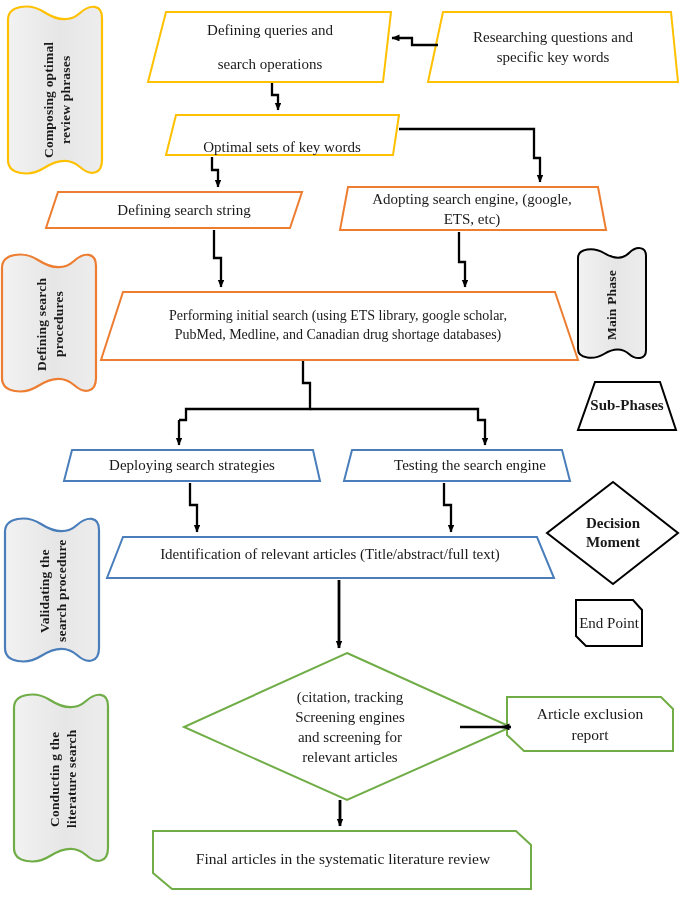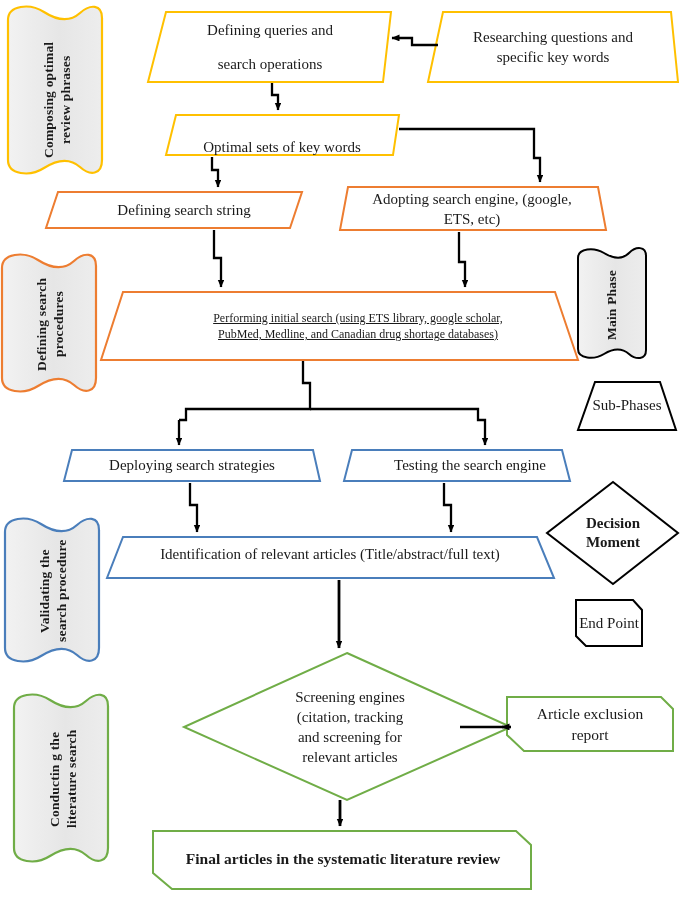--- a/index.html
+++ b/index.html
@@ -140,64 +140,64 @@
     <span>Defining search string</span>
   </div>
 
   <div class="node" style="left:343px;top:189px;width:258px;height:40px;font-size:15px;">
     <span>
       <span style="display:block;">Adopting search engine, (google,</span>
       <span style="display:block;">ETS, etc)</span>
     </span>
   </div>
 
-  <div class="node" style="left:124px;top:296px;width:468px;height:60px;font-size:12px;text-decoration:underline;">
+  <div class="node" style="left:104px;top:296px;width:468px;height:60px;font-size:14px;">
     <span>
       <span style="display:block;">Performing initial search (using ETS library, google scholar,</span>
       <span style="display:block;">PubMed, Medline, and Canadian drug shortage databases)</span>
     </span>
   </div>
 
   <div class="node" style="left:68px;top:451px;width:248px;height:29px;font-size:15px;justify-content:flex-end;">
     <span>Deploying search strategies</span>
   </div>
 
   <div class="node" style="left:348px;top:451px;width:244px;height:29px;font-size:15px;">
     <span>Testing the search engine</span>
   </div>
 
   <div class="node" style="left:112px;top:539px;width:436px;height:30px;font-size:15px;">
     <span>Identification of relevant articles (Title/abstract/full text)</span>
   </div>
 
   <div class="node" style="left:262px;top:673px;width:176px;height:108px;font-size:15px;">
     <span>
+      <span style="display:block;">(citation, tracking</span>
       <span style="display:block;">Screening engines</span>
-      <span style="display:block;">(citation, tracking</span>
       <span style="display:block;">and screening for</span>
       <span style="display:block;">relevant articles</span>
     </span>
   </div>
 
   <div class="node" style="left:510px;top:700px;width:160px;height:50px;font-size:15.5px;">
     <span>
       <span style="display:block;">Article exclusion</span>
       <span style="display:block;">report</span>
     </span>
   </div>
 
-  <div class="node" style="left:158px;top:833px;width:370px;height:52px;font-size:15.5px;font-weight:bold;">
+  <div class="node" style="left:158px;top:833px;width:370px;height:52px;font-size:15.5px;font-weight:normal;">
     <span>Final articles in the systematic literature review</span>
   </div>
 
   <div class="lbl vert" style="left:592px;top:266px;width:40px;height:78px;font-size:13.5px;">
     <span>Main Phase</span>
   </div>
 
-  <div class="node" style="left:580px;top:388px;width:94px;height:34px;font-size:15px;">
+  <div class="node" style="left:580px;top:388px;width:94px;height:34px;font-size:15px;font-weight:bold;">
     <span>Sub-Phases</span>
   </div>
 
   <div class="node" style="left:565px;top:508px;width:96px;height:50px;font-size:15px;line-height:1.3;font-weight:bold;">
     <span>Decision Moment</span>
   </div>
 
   <div class="node" style="left:578px;top:604px;width:62px;height:38px;font-size:15px;line-height:1.25;">
     <span>End Point</span>
   </div>

